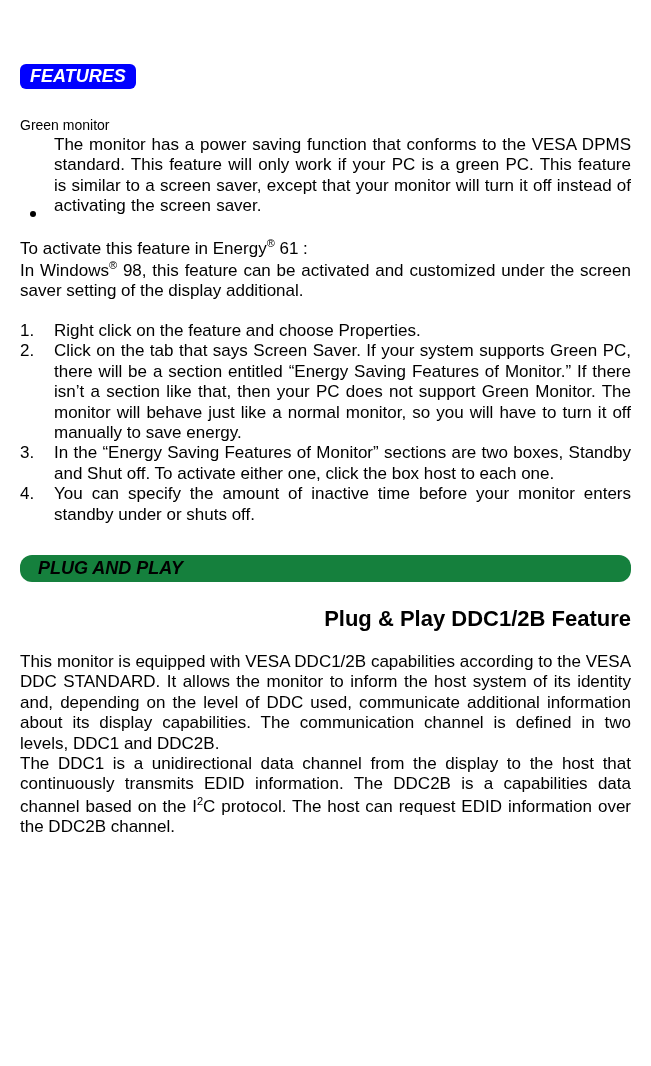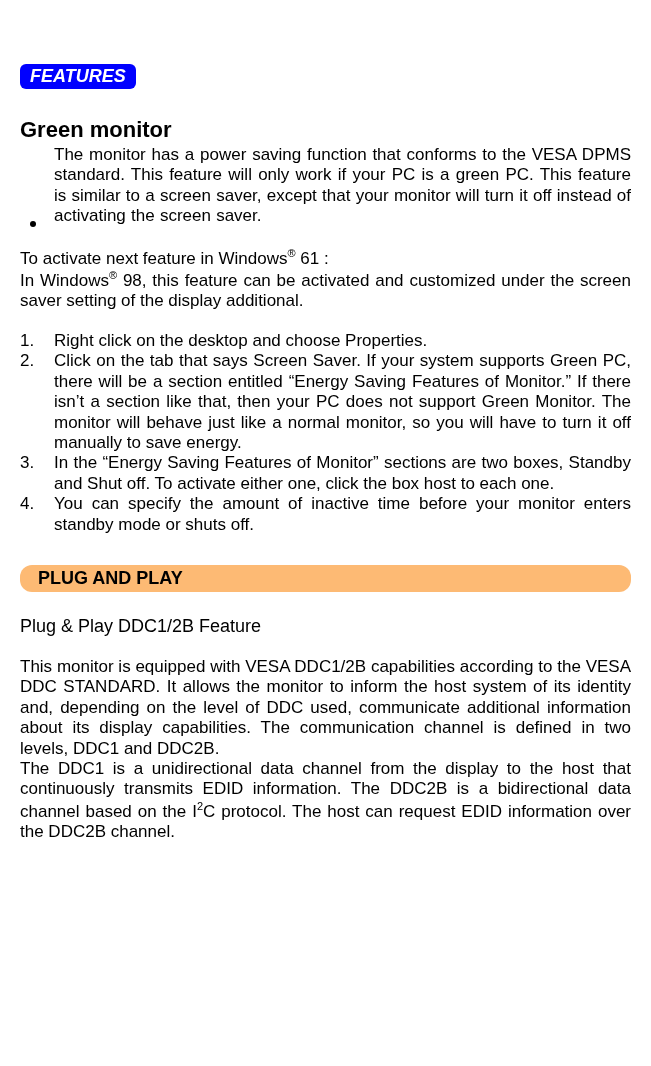--- a/index.html
+++ b/index.html
@@ -22,22 +22,22 @@
     background: #0000ff;
     color: #fff;
     font-weight: bold;
     padding: 2px 10px;
     border-radius: 6px;
     font-size: 18px;
     margin-bottom: 28px;
     font-style: italic;
   }
   .sec-heading {
-    font-weight: bold;
-    font-size: 22px;
+    font-weight: normal;
+    font-size: 14px;
     margin-bottom: 2px;
   }
   .bullet-row {
     display: flex;
     align-items: flex-end;
     margin-top: 2px;
   }
   .bullet-dot {
     width: 6px;
     height: 6px;
@@ -75,33 +75,35 @@
   .ol-num {
     width: 34px;
     flex: 0 0 auto;
   }
   .ol-text {
     flex: 1;
     text-align: justify;
   }
   .pill-plug {
     margin-top: 30px;
-    background: #fdba74;
+    background: #15803d;
     color: #000;
     font-weight: bold;
     font-size: 18px;
     border-radius: 12px;
     padding: 3px 18px;
     width: 100%;
+    font-style: italic;
   }
   .sub-heading {
-    font-weight: normal;
-    font-size: 18px;
+    font-weight: bold;
+    font-size: 22px;
     margin-top: 24px;
     margin-bottom: 20px;
+    text-align: right;
   }
   .body-para {
     font-size: 17px;
     text-align: justify;
     line-height: 1.2;
   }
   .page-num {
     position: absolute;
     left: 0; right: 16px;
     bottom: 12px;
@@ -118,48 +120,48 @@
   <div class="badge-features">FEATURES</div>
 
   <div class="sec-heading">Green monitor</div>
 
   <div class="bullet-row">
     <div class="bullet-dot"></div>
     <div class="bullet-text">The monitor has a power saving function that conforms to the VESA DPMS standard. This feature will only work if your PC is a green PC. This feature is similar to a screen saver, except that your monitor will turn it off instead of activating the screen saver.</div>
   </div>
 
   <div class="para">
-    <span>To activate next feature in Windows</span><sup>®</sup><span> 61 :</span>
+    <span>To activate this feature in Energy</span><sup>®</sup><span> 61 :</span>
   </div>
   <div class="para tight">
     <span>In Windows</span><sup>®</sup><span> 98, this feature can be activated and customized under the screen saver setting of the display additional.</span>
   </div>
 
   <div class="ol">
     <div class="ol-row">
       <div class="ol-num">1.</div>
-      <div class="ol-text">Right click on the desktop and choose Properties.</div>
+      <div class="ol-text">Right click on the feature and choose Properties.</div>
     </div>
     <div class="ol-row">
       <div class="ol-num">2.</div>
       <div class="ol-text">Click on the tab that says Screen Saver. If your system supports Green PC, there will be a section entitled “Energy Saving Features of Monitor.” If there isn’t a section like that, then your PC does not support Green Monitor. The monitor will behave just like a normal monitor, so you will have to turn it off manually to save energy.</div>
     </div>
     <div class="ol-row">
       <div class="ol-num">3.</div>
       <div class="ol-text">In the “Energy Saving Features of Monitor” sections are two boxes, Standby and Shut off. To activate either one, click the box host to each one.</div>
     </div>
     <div class="ol-row">
       <div class="ol-num">4.</div>
-      <div class="ol-text">You can specify the amount of inactive time before your monitor enters standby mode or shuts off.</div>
+      <div class="ol-text">You can specify the amount of inactive time before your monitor enters standby under or shuts off.</div>
     </div>
   </div>
 
   <div class="pill-plug">PLUG AND PLAY</div>
 
   <div class="sub-heading">Plug &amp; Play DDC1/2B Feature</div>
 
   <div class="body-para">This monitor is equipped with VESA DDC1/2B capabilities according to the VESA DDC STANDARD. It allows the monitor to inform the host system of its identity and, depending on the level of DDC used, communicate additional information about its display capabilities. The communication channel is defined in two levels, DDC1 and DDC2B.</div>
   <div class="body-para">
-    <span>The DDC1 is a unidirectional data channel from the display to the host that continuously transmits EDID information. The DDC2B is a bidirectional data channel based on the I</span><span class="sup2">2</span><span>C protocol. The host can request EDID information over the DDC2B channel.</span>
+    <span>The DDC1 is a unidirectional data channel from the display to the host that continuously transmits EDID information. The DDC2B is a capabilities data channel based on the I</span><span class="sup2">2</span><span>C protocol. The host can request EDID information over the DDC2B channel.</span>
   </div>
 
   <div class="page-num">10</div>
 </div>
 
 </body></html>

